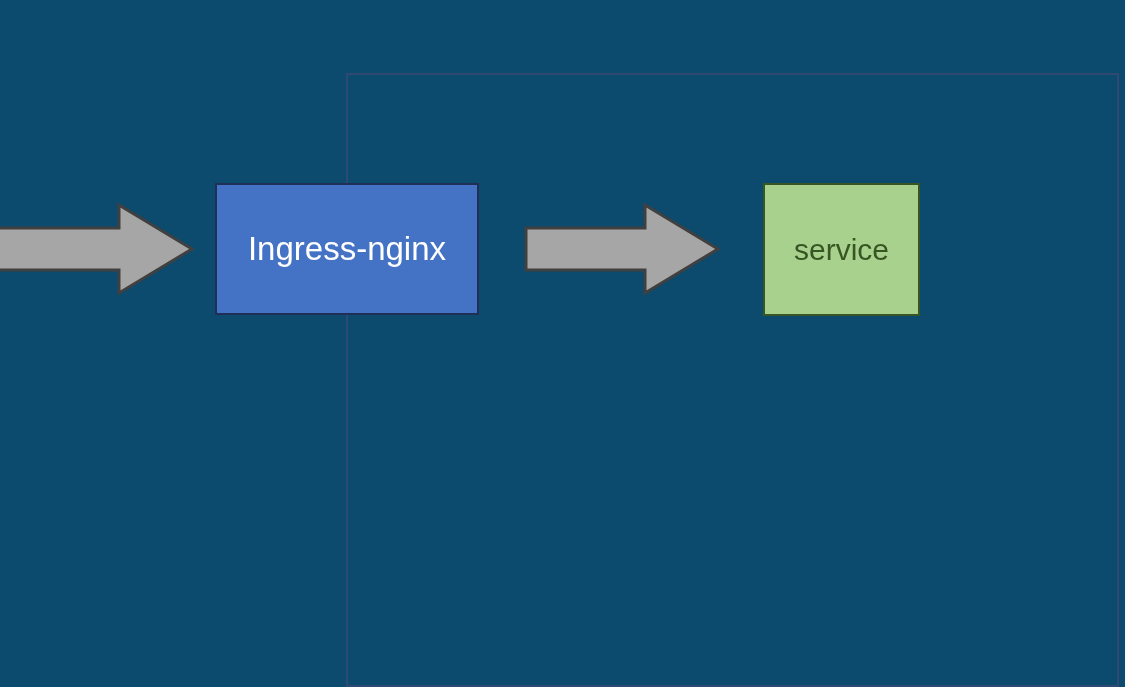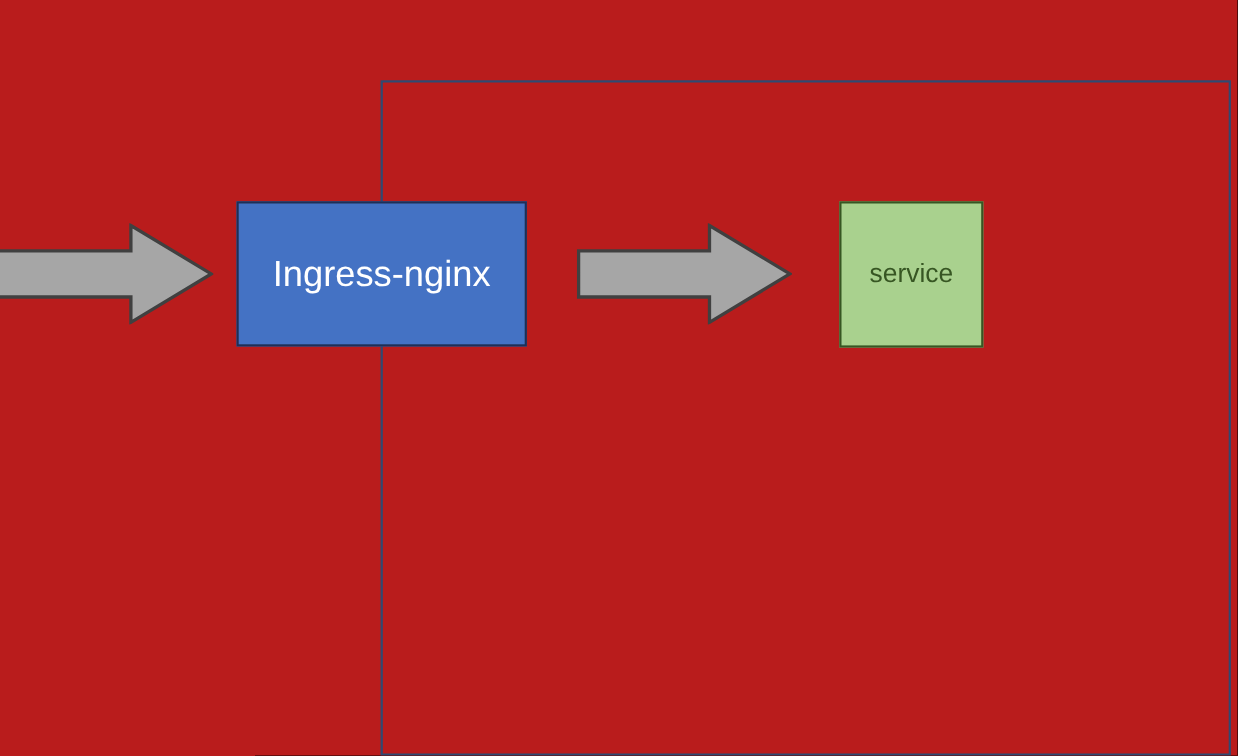--- a/index.html
+++ b/index.html
@@ -8,21 +8,21 @@
     padding: 0;
     background: #000000;
   }
   body {
     font-family: "Liberation Sans", sans-serif;
   }
   #canvas {
     position: relative;
     width: 1125px;
     height: 687px;
-    background: #b91c1c;
+    background: #0c4a6e;
     overflow: hidden;
   }
   .cluster-outline {
     position: absolute;
     left: 346px;
     top: 73px;
     width: 773px;
     height: 614px;
     border: 2px solid #2E4A73;
     box-sizing: border-box;
@@ -58,26 +58,26 @@
     font-size: 31px;
     z-index: 2;
   }
   .node-app .label {
     display: block;
     width: 100%;
   }
   .node-service {
     left: 763px;
     top: 183px;
-    width: 131px;
+    width: 157px;
     height: 133px;
     background: #A9D18E;
     border: 2px solid #375623;
     color: #375623;
-    font-size: 24px;
+    font-size: 30px;
     z-index: 3;
   }
   .arrow {
     position: absolute;
     z-index: 4;
   }
   .arrow-inbound {
     left: 0px;
     top: 203px;
     width: 194px;

